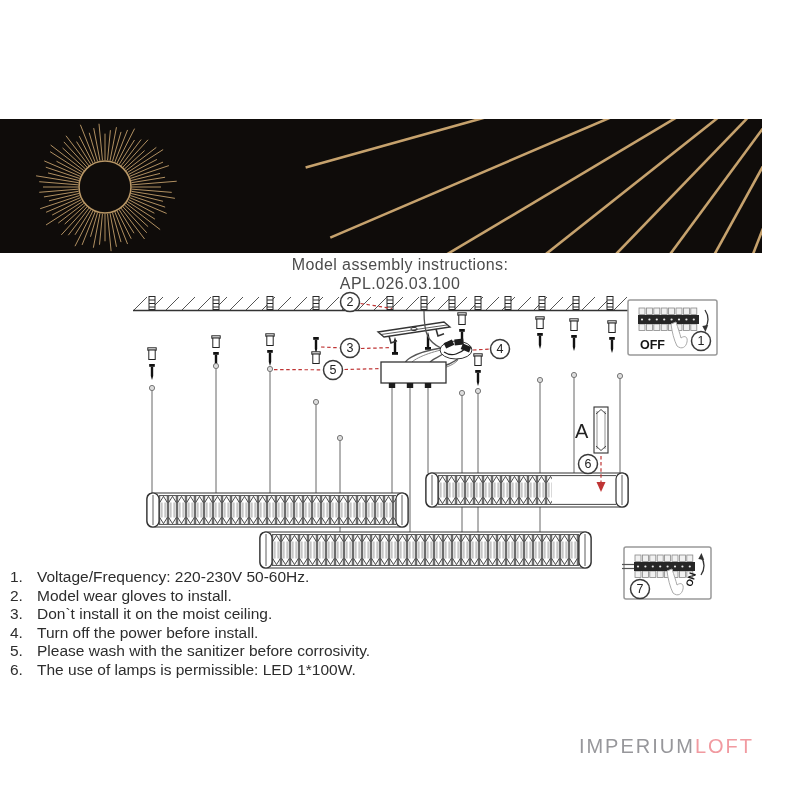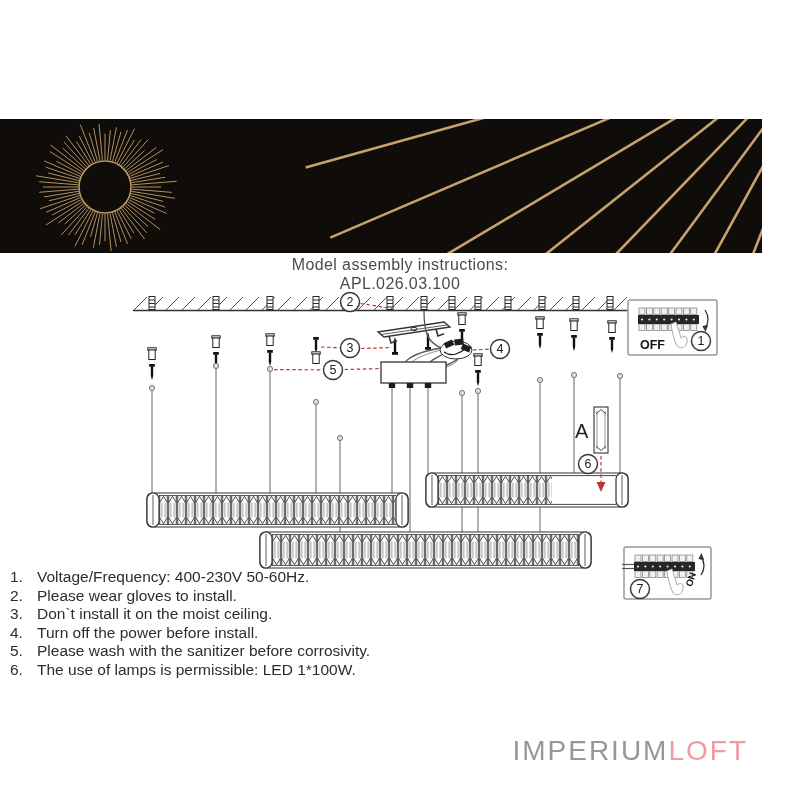--- a/index.html
+++ b/index.html
@@ -20,21 +20,21 @@
   #diagram{position:absolute;left:0;top:290px;}
 
   
   #instructions{position:absolute;left:10px;top:568px;width:560px;color:#2d2d2d;
                 font-size:15.5px;line-height:18px;}
   .li{display:flex;margin:0 0 0.5px 0;}
   .li .num{width:27px;flex:0 0 27px;}
   .li .txt{flex:1;}
 
   
-  #watermark{position:absolute;right:14px;top:735px;font-size:28px;letter-spacing:2px;white-space:nowrap;}
+  #watermark{position:absolute;right:8px;top:735px;font-size:20px;letter-spacing:2px;white-space:nowrap;}
   #wmGray{color:var(--wmgray,#97979b);}
   #wmPink{color:var(--wmpink,#f19aa0);}
 </style>
 </head>
 <body>
 
 <div id="page">
 
   <div id="banner">
     <svg id="bannerArt" width="800" height="134" viewBox="0 0 800 134">
@@ -496,25 +496,25 @@
       </g>
 
     <text id="offLabel" x="640" y="349" font-size="12.5" font-weight="bold" fill="#161616">OFF</text>
     <text id="onLabel" x="688" y="590" font-size="9.5" font-weight="bold" fill="#161616" transform="rotate(-72 688 586)">ON</text>
     <text id="aLabel" x="575" y="438" font-size="20" fill="#222">A</text>
   </svg>
 
   <div id="instructions">
     <div class="li">
       <span class="num">1.</span>
-      <span class="txt">Voltage/Frequency: 400-230V 50-60Hz.</span>
+      <span class="txt">Voltage/Frequency: 220-230V 50-60Hz.</span>
     </div>
     <div class="li">
       <span class="num">2.</span>
-      <span class="txt">Please wear gloves to install.</span>
+      <span class="txt">Model wear gloves to install.</span>
     </div>
     <div class="li">
       <span class="num">3.</span>
       <span class="txt">Don`t install it on the moist ceiling.</span>
     </div>
     <div class="li">
       <span class="num">4.</span>
       <span class="txt">Turn off the power before install.</span>
     </div>
     <div class="li">

